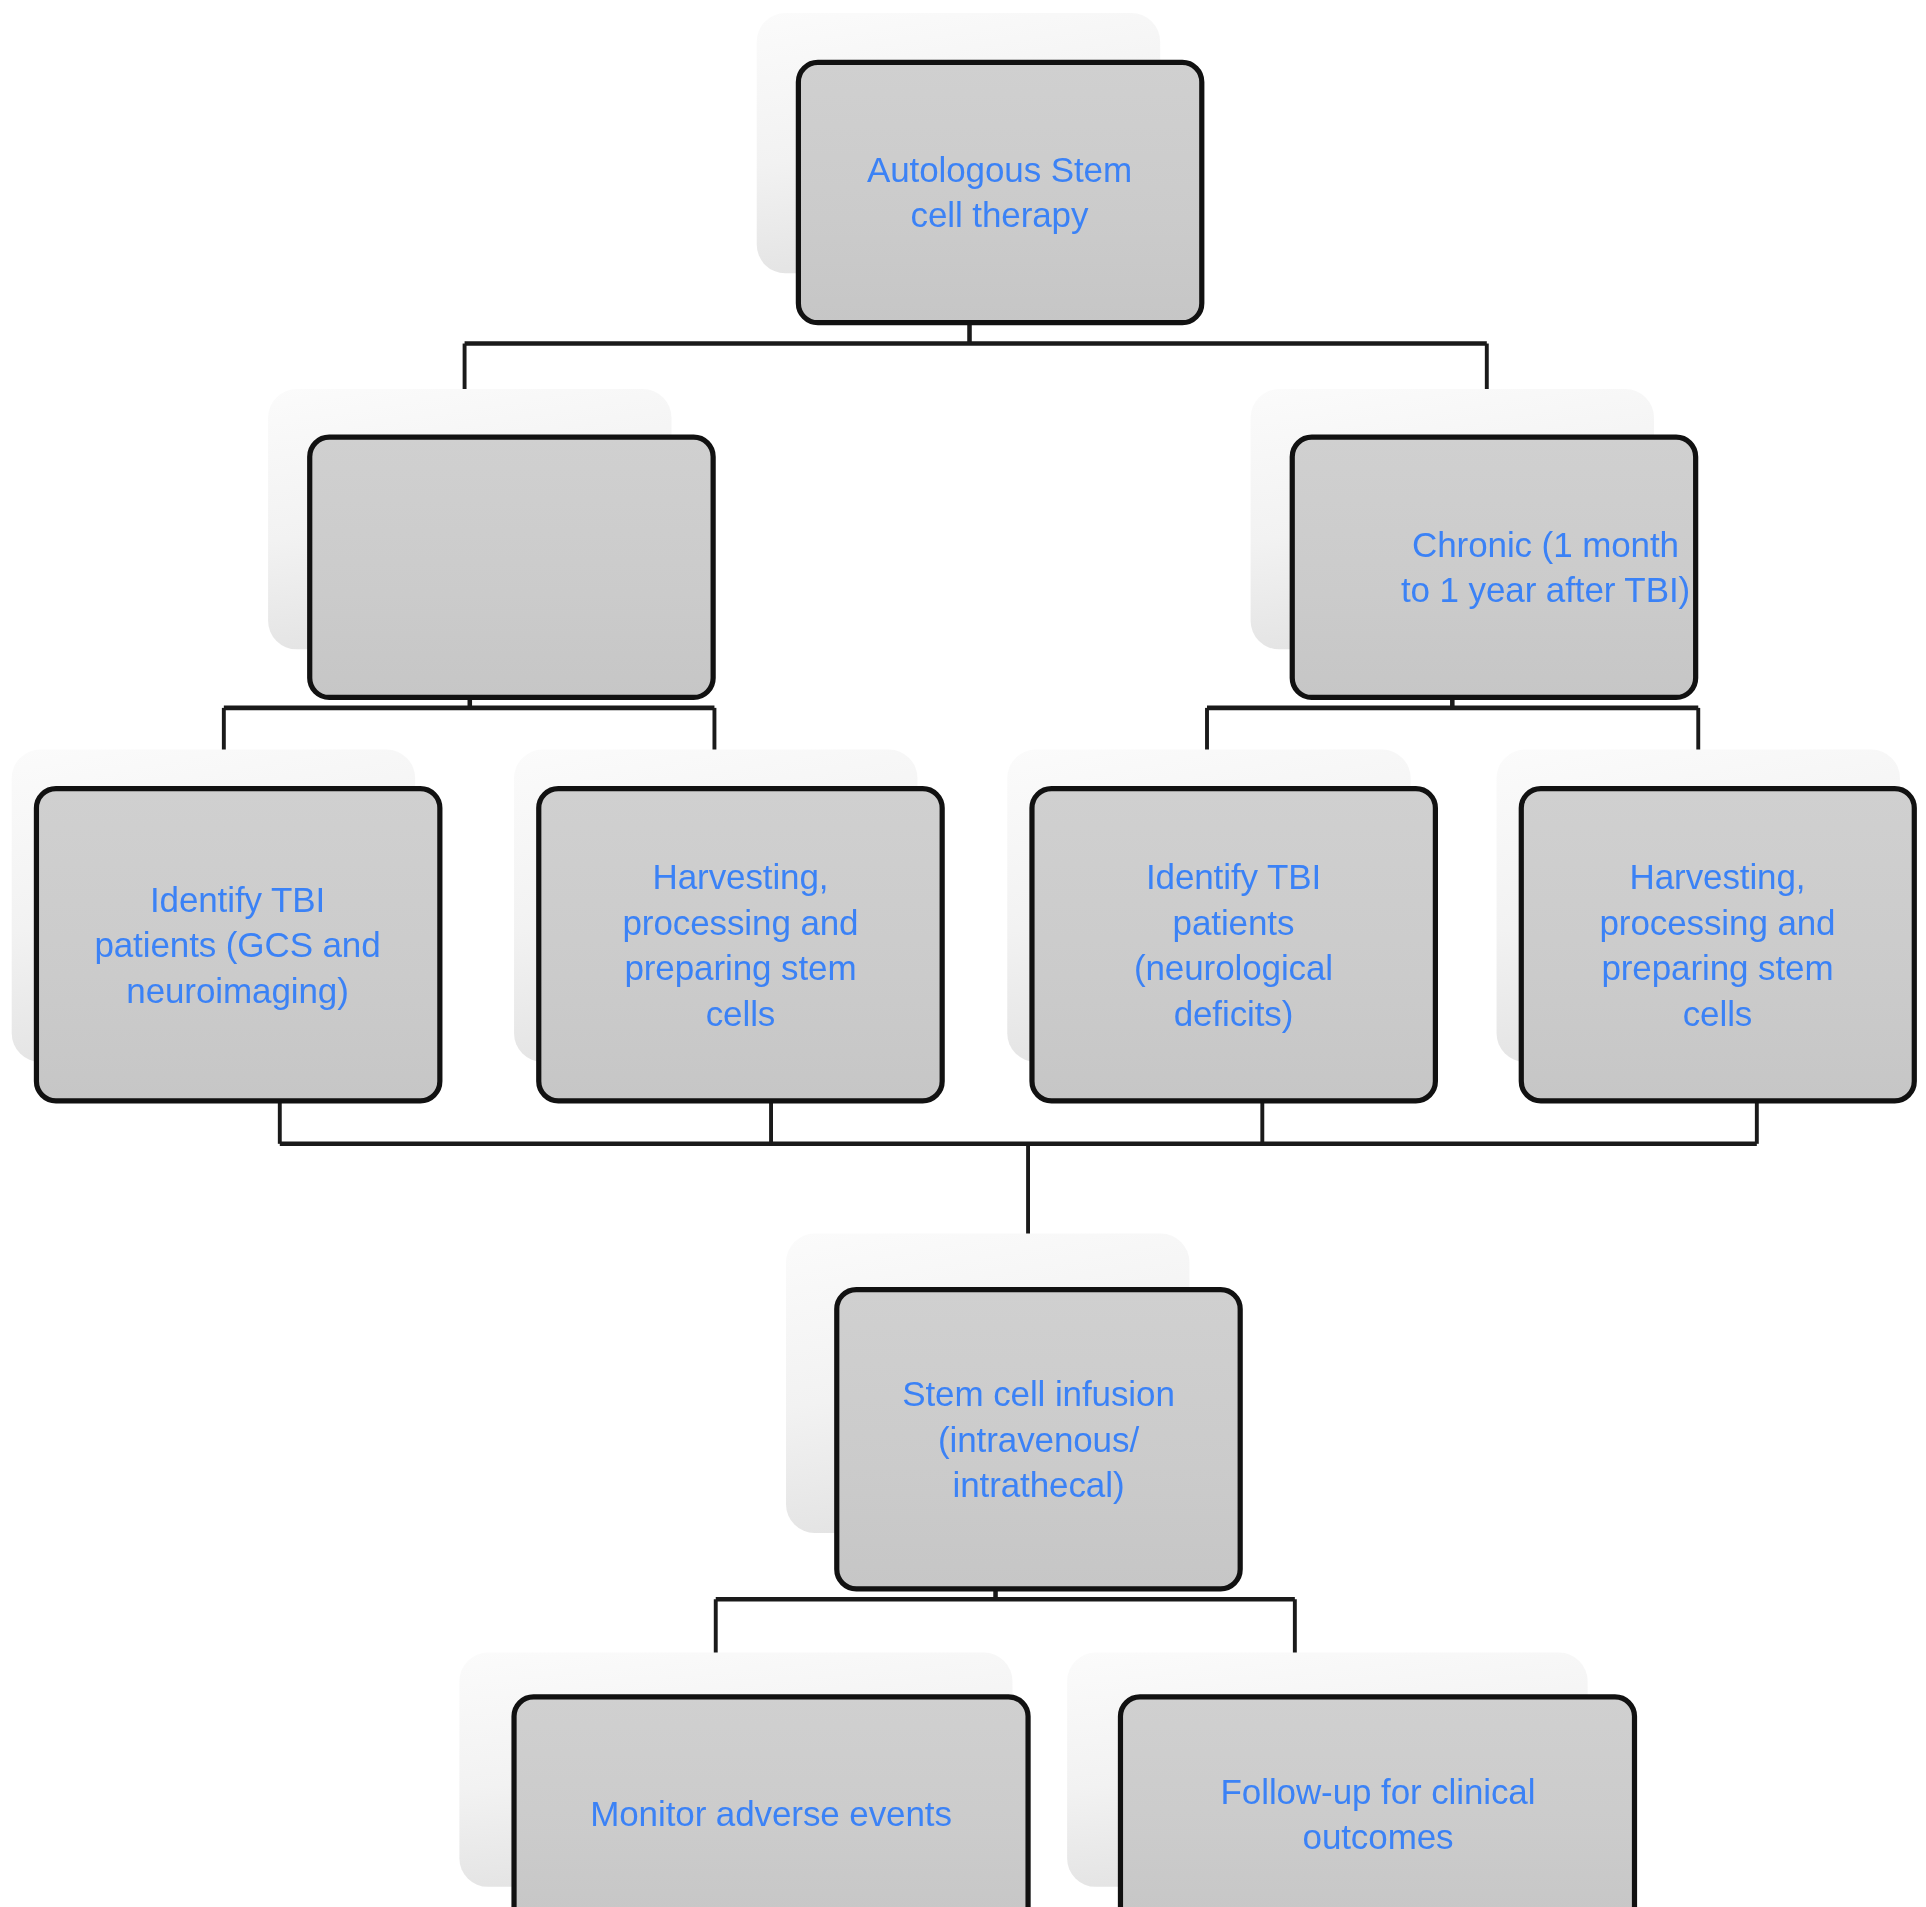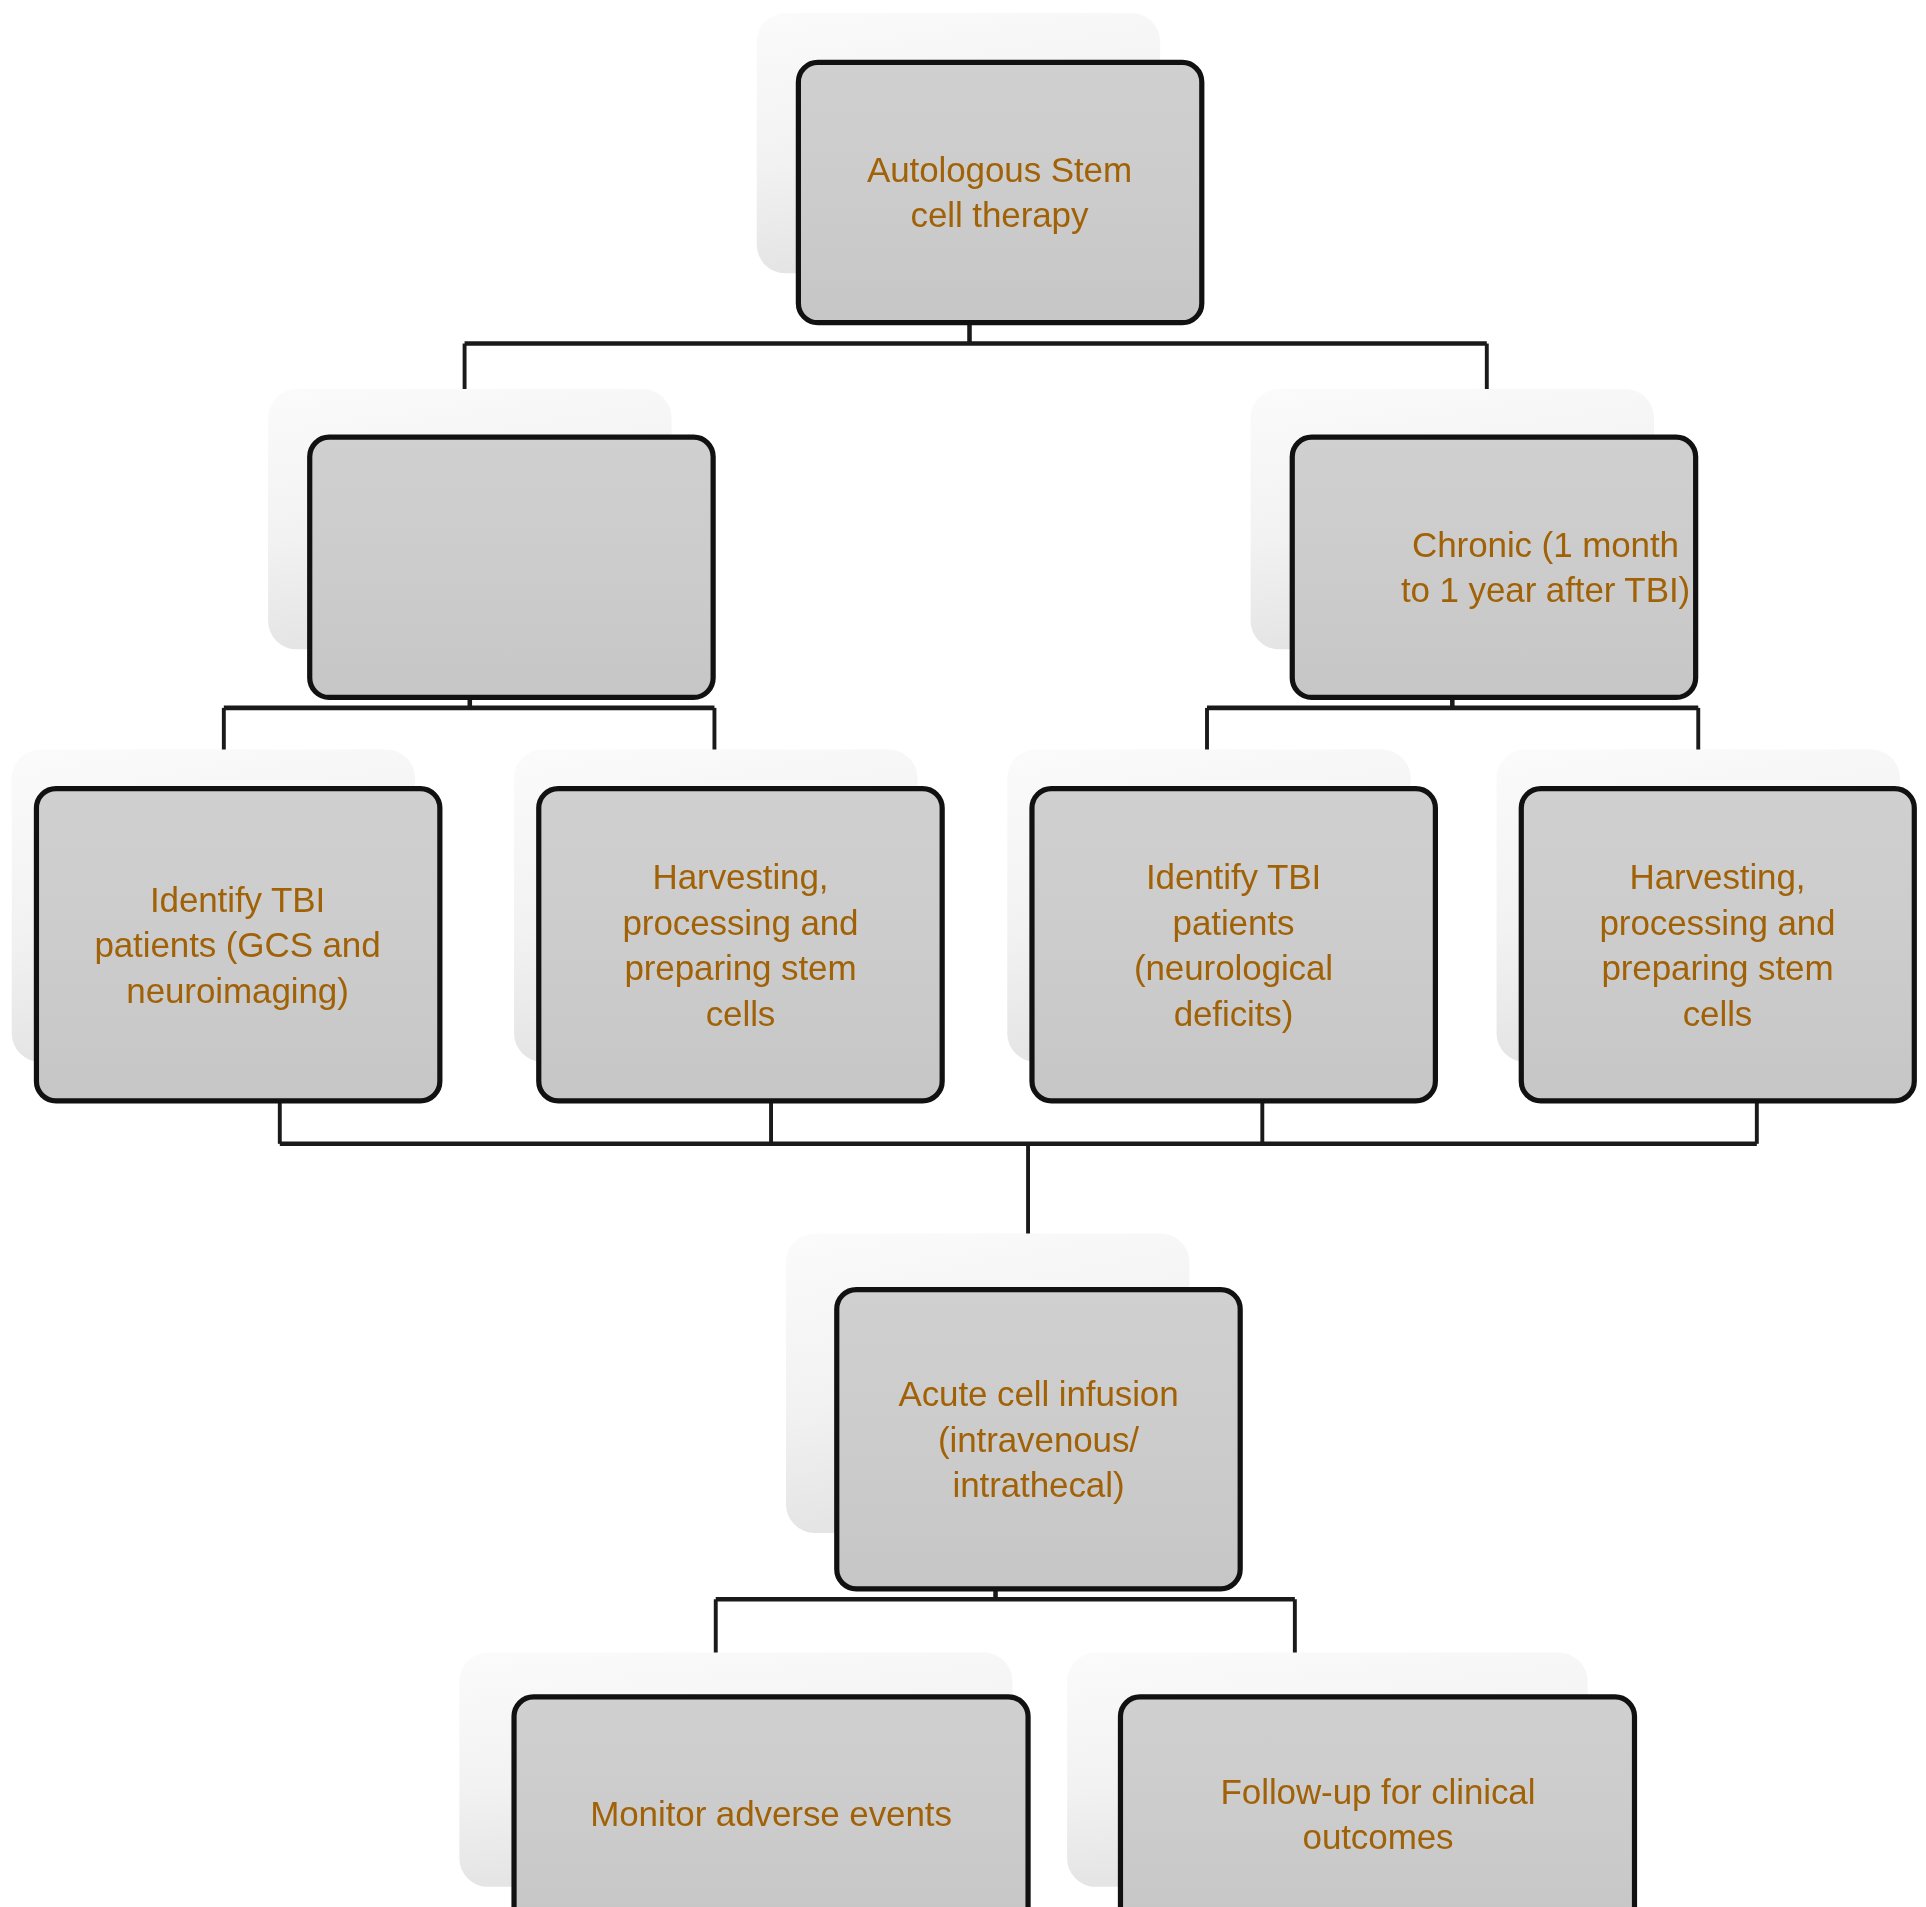--- a/index.html
+++ b/index.html
@@ -26,21 +26,21 @@
     width: 1926px;
     height: 1907px;
     display: block;
   }
   .node-label {
     position: absolute;
     display: flex;
     align-items: center;
     justify-content: center;
     text-align: center;
-    color: #a16207;
+    color: #3b82f6;
     font-family: "Liberation Sans", sans-serif;
     font-size: 35px;
     line-height: 1.30;
     letter-spacing: -0.1px;
     white-space: pre-line;
     box-sizing: border-box;
     padding: 0 9px;
     pointer-events: none;
   }
 </style>
@@ -174,21 +174,21 @@
   <div class="node-label" style="left:1032px; top:789px; width:403px; height:312px;">Identify TBI
 patients
 (neurological
 deficits)</div>
 
   <div class="node-label" style="left:1521px; top:789px; width:393px; height:312px;">Harvesting,
 processing and
 preparing stem
 cells</div>
 
-  <div class="node-label" style="left:837px; top:1290px; width:403px; height:299px;">Acute cell infusion
+  <div class="node-label" style="left:837px; top:1290px; width:403px; height:299px;">Stem cell infusion
 (intravenous/
 intrathecal)</div>
 
   <div class="node-label" style="left:514px; top:1697px; width:514px; height:234px;">Monitor adverse events</div>
 
   <div class="node-label" style="left:1121px; top:1697px; width:514px; height:234px;">Follow-up for clinical
 outcomes</div>
 
 </div>
 

